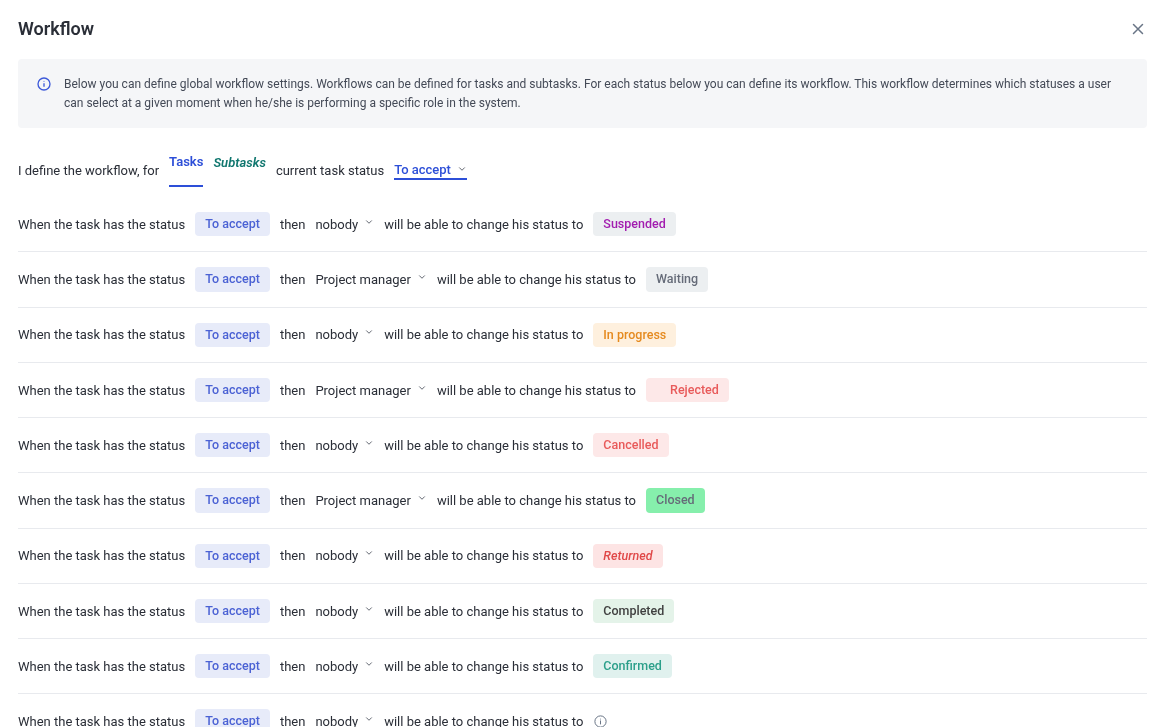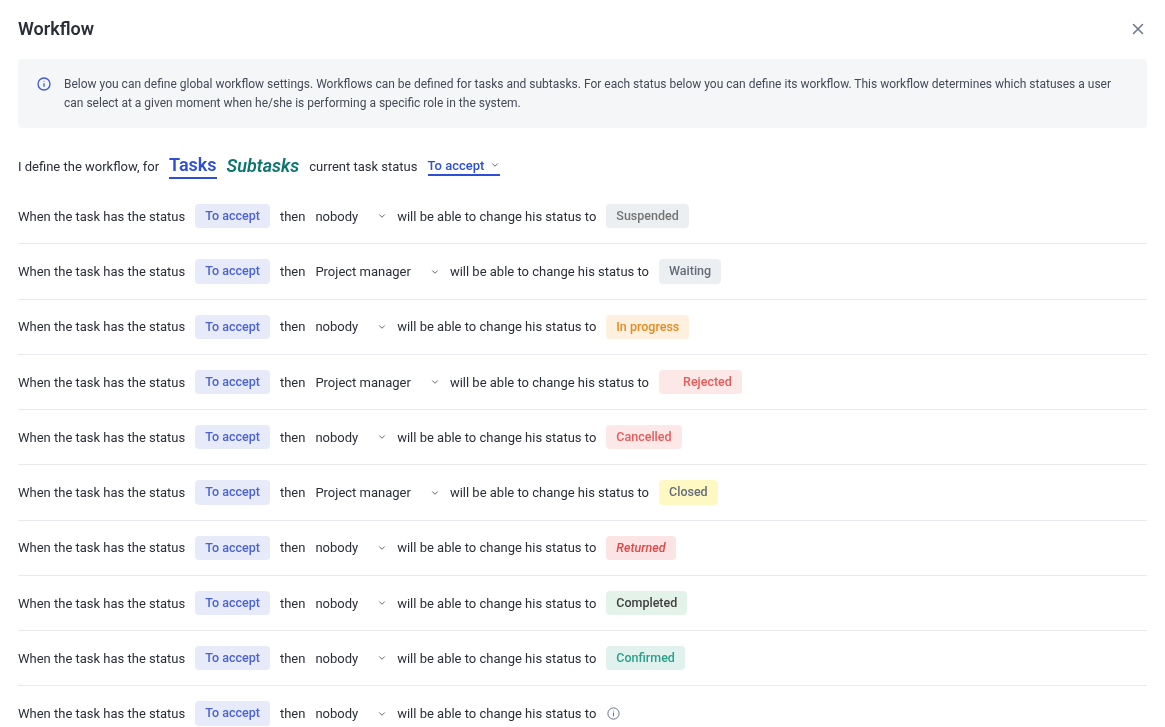--- a/index.html
+++ b/index.html
@@ -50,24 +50,24 @@
     .define-row {
       display: flex;
       align-items: center;
       gap: 10px;
       margin-bottom: 10px;
       font-size: 13px;
       color: #2a2e37;
       flex-wrap: wrap;
     }
     .tab {
-      font-size: 18px;
+      font-size: 13px;
       font-weight: 600;
       cursor: pointer;
-      padding-bottom: 2px;
+      padding-bottom: 16px;
     }
     .tab.active {
       color: #2d4fd8;
       border-bottom: 2px solid #2d4fd8;
     }
     .tab.inactive {
       color: #0f766e;
       font-style: italic;
     }
     .status-dropdown {
@@ -106,22 +106,21 @@
       font-weight: 500;
       display: inline-block;
       line-height: 1.3;
     }
     .pill-from {
       background: #e7ebf9;
       color: #4b62d4;
     }
     .role-select {
       display: inline-flex;
-      align-items: center;
-      gap: 19px;
+      gap: 6px;
       cursor: pointer;
       color: #2a2e37;
     }
     .role-select .chev { stroke: #444a57; }
     .info-circle {
       width: 15px; height: 15px;
       stroke: #697586;
       stroke-width: 1.6;
       fill: none;
       cursor: pointer;
@@ -164,21 +163,21 @@
       <span>When the task has the status</span>
       <span class="pill pill-from">To accept</span>
       <span>then</span>
       <span class="role-select">
         <span>nobody</span>
         <svg class="chev" viewBox="0 0 24 24" style="stroke:#444a57;">
           <polyline points="6 9 12 15 18 9" fill="none" stroke-linecap="round" stroke-linejoin="round"></polyline>
         </svg>
       </span>
       <span>will be able to change his status to</span>
-      <span class="pill" style="background:#eceff1;color:#737373;">Suspended</span>
+      <span class="pill" style="background:#eceff1;color:#a21caf;">Suspended</span>
     </div>
     <div class="rule-row">
       <span>When the task has the status</span>
       <span class="pill pill-from">To accept</span>
       <span>then</span>
       <span class="role-select">
         <span>Project manager</span>
         <svg class="chev" viewBox="0 0 24 24" style="stroke:#444a57;">
           <polyline points="6 9 12 15 18 9" fill="none" stroke-linecap="round" stroke-linejoin="round"></polyline>
         </svg>
@@ -229,21 +228,21 @@
       <span>When the task has the status</span>
       <span class="pill pill-from">To accept</span>
       <span>then</span>
       <span class="role-select">
         <span>Project manager</span>
         <svg class="chev" viewBox="0 0 24 24" style="stroke:#444a57;">
           <polyline points="6 9 12 15 18 9" fill="none" stroke-linecap="round" stroke-linejoin="round"></polyline>
         </svg>
       </span>
       <span>will be able to change his status to</span>
-      <span class="pill" style="background:#fef9c3;color:#656b78;">Closed</span>
+      <span class="pill" style="background:#86efac;color:#656b78;">Closed</span>
     </div>
     <div class="rule-row">
       <span>When the task has the status</span>
       <span class="pill pill-from">To accept</span>
       <span>then</span>
       <span class="role-select">
         <span>nobody</span>
         <svg class="chev" viewBox="0 0 24 24" style="stroke:#444a57;">
           <polyline points="6 9 12 15 18 9" fill="none" stroke-linecap="round" stroke-linejoin="round"></polyline>
         </svg>

